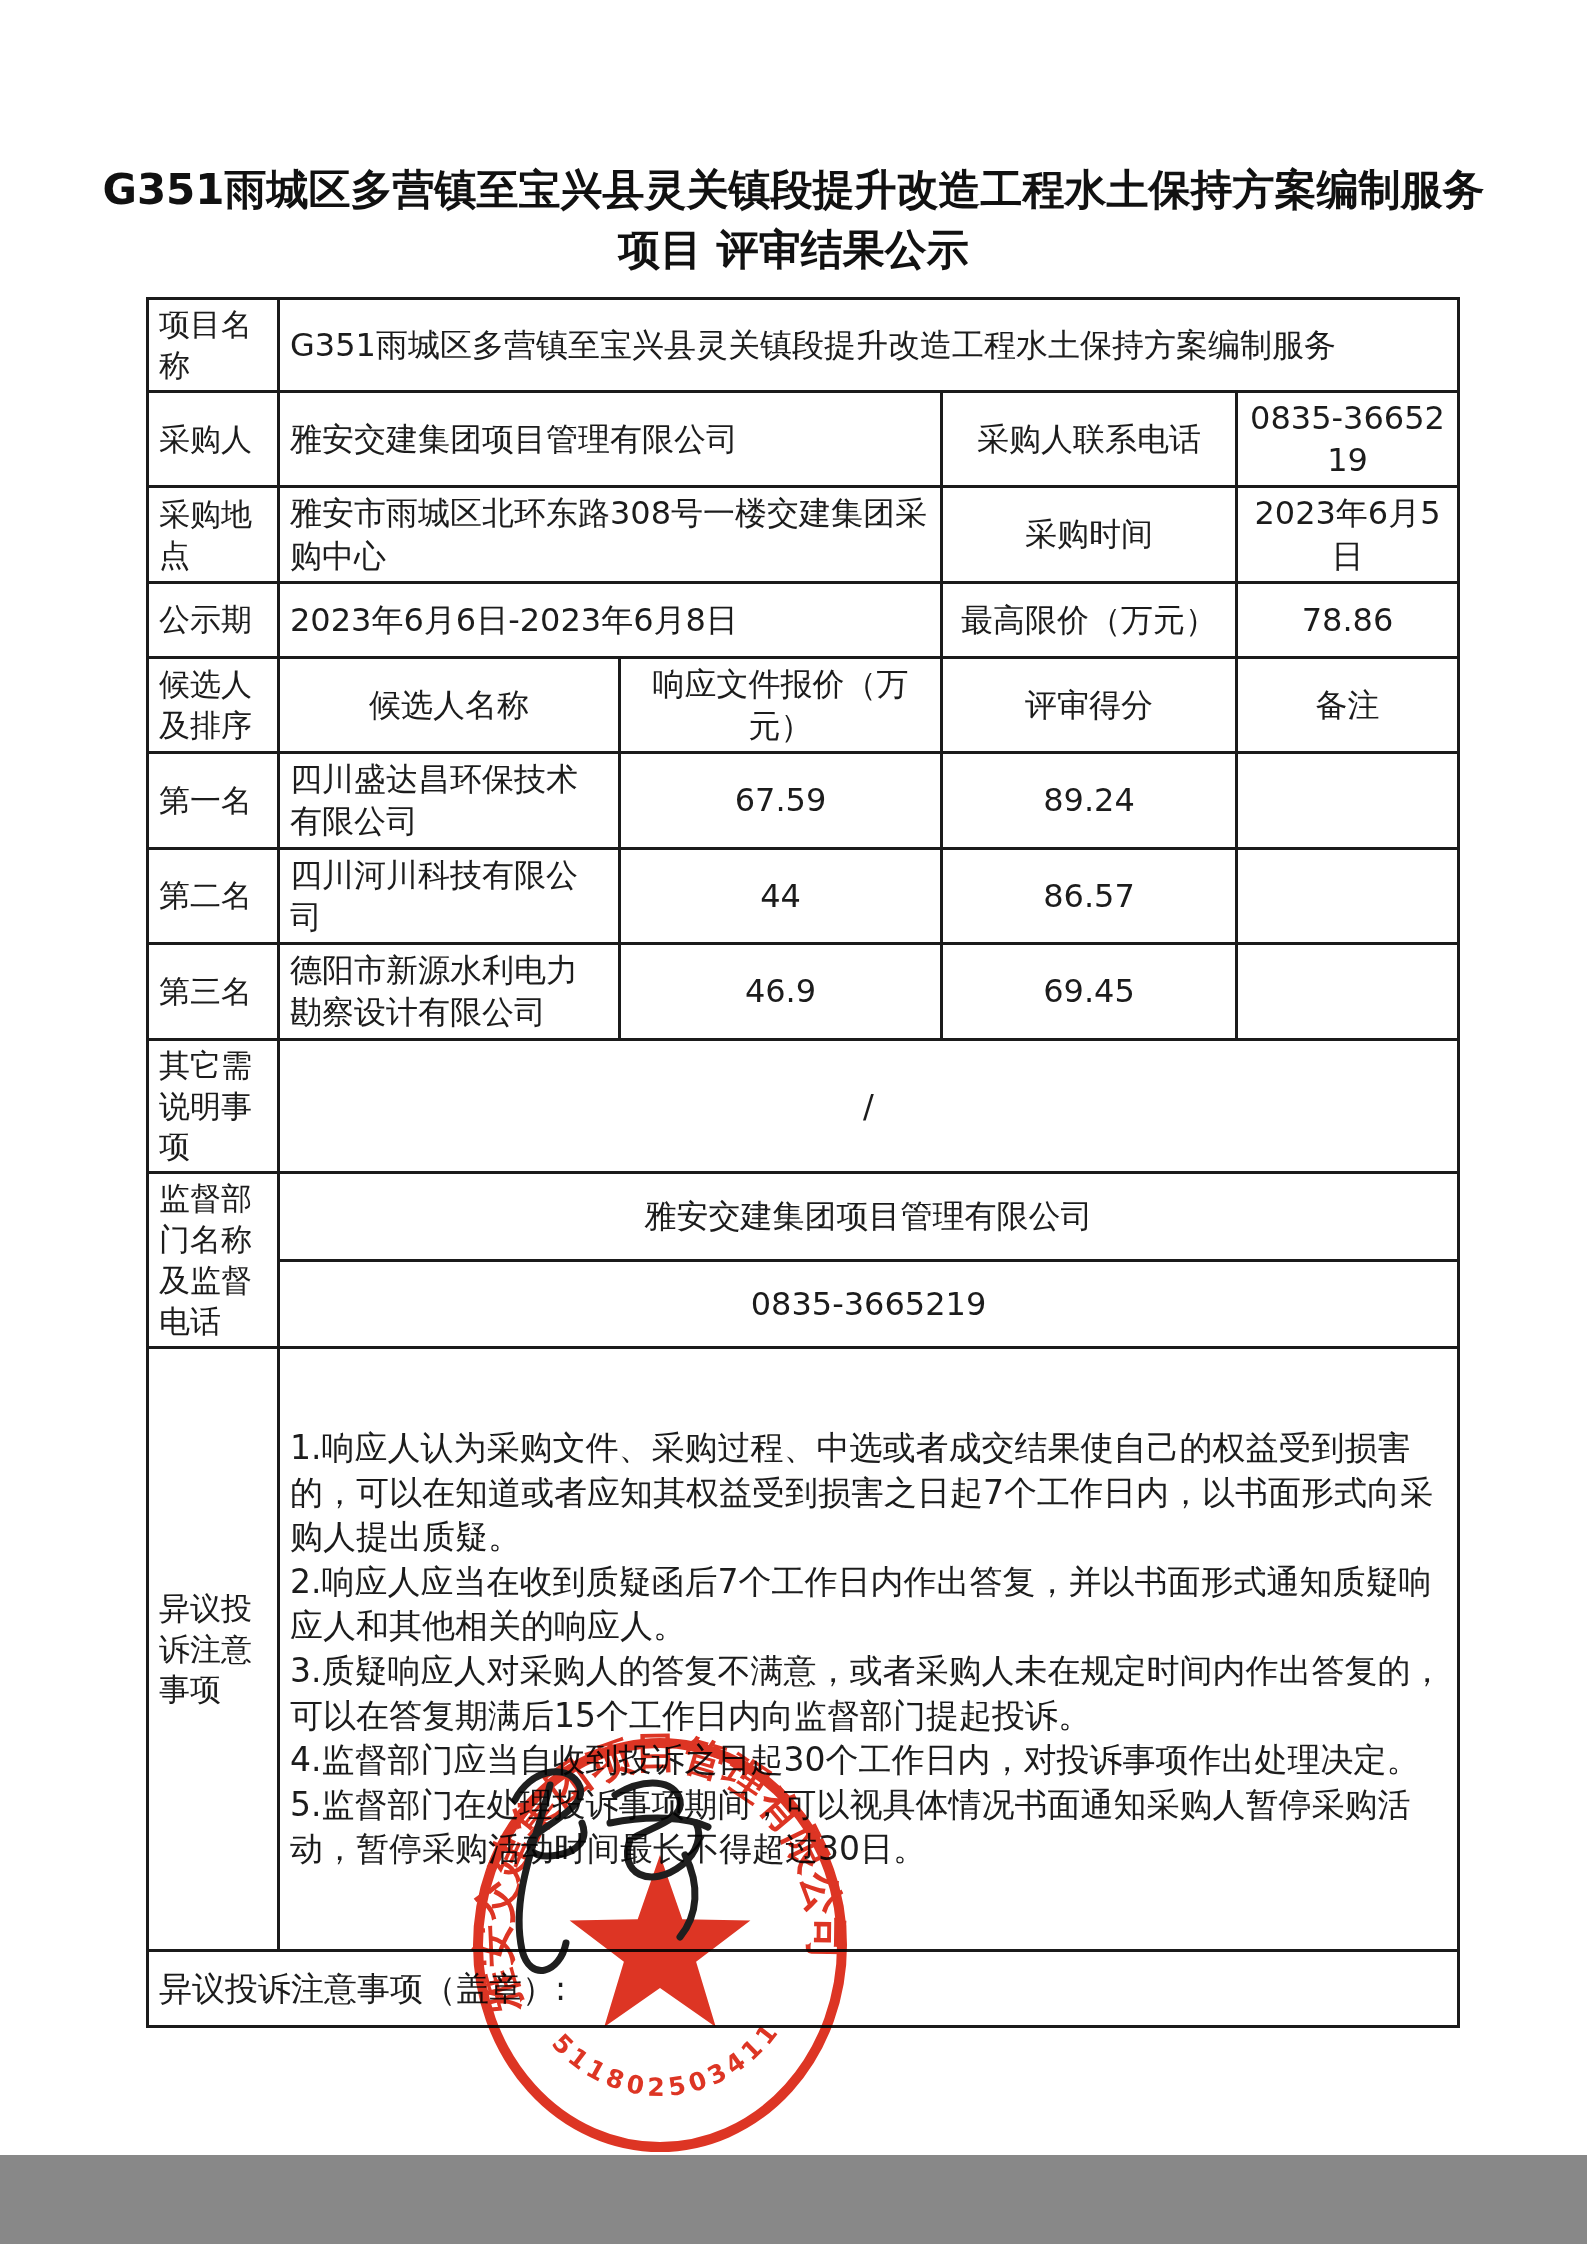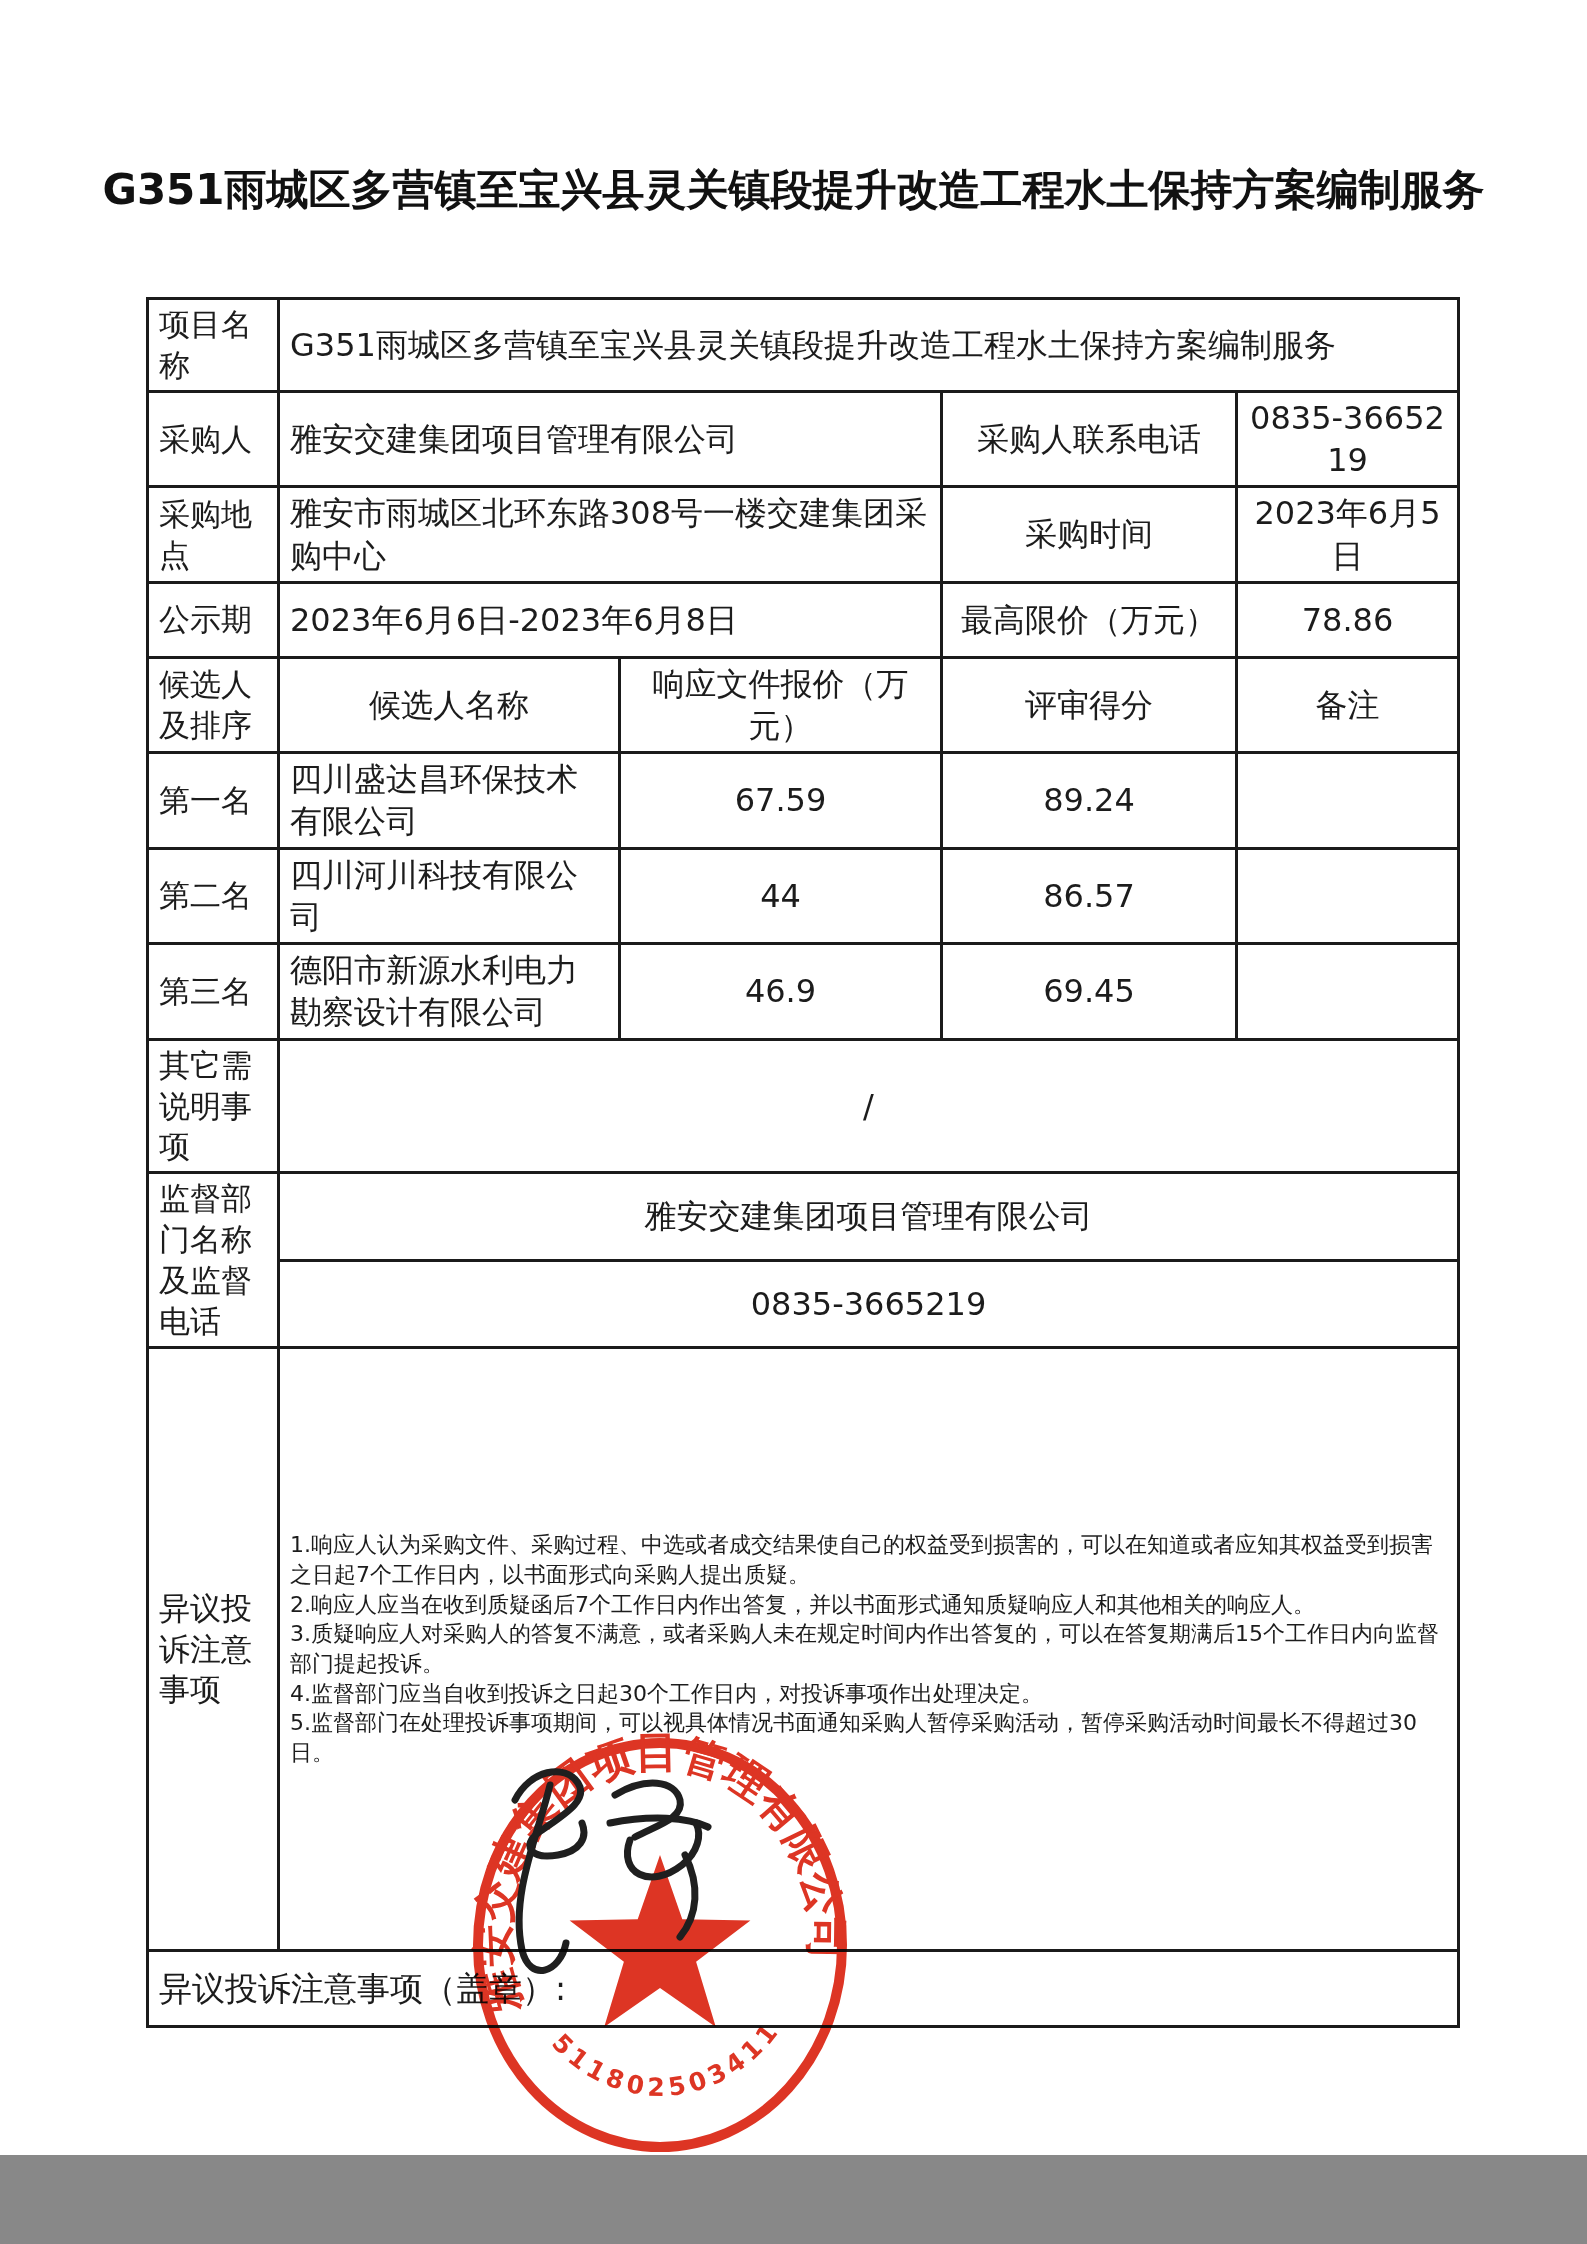--- a/index.html
+++ b/index.html
@@ -46,39 +46,40 @@
   tr.r7 td{height:74px;}
   tr.r8 td{height:79px;}
   tr.r9 td{height:70px;}
   tr.r10 td{height:74px;}
   tr.r11 td{height:74px;}
   tr.r12 td{height:592px;}
   tr.r13 td{height:65px;}
   td.objection-body{
     vertical-align:bottom;
     padding:10px 28px 52px 8px;
-    font-size:22px;
+    font-size:33px;
     line-height:1.35;
   }
   .overlay{
     position:absolute;
     left:430px;top:1705px;
     width:460px;height:480px;
     mix-blend-mode:multiply;
     pointer-events:none;
   }
   .seal-text{fill:#dd3524;font-weight:700;}
 </style>
 </head>
 <body>
 
 <div class="page">
 
   <div class="title">
     <div>G351雨城区多营镇至宝兴县灵关镇段提升改造工程水土保持方案编制服务</div>
+    <div>项目 评审结果公示</div>
   </div>
 
   <table class="results">
     <colgroup>
       <col style="width:131px">
         <col style="width:341px">
         <col style="width:322px">
         <col style="width:295px">
         <col style="width:222px">
     </colgroup>

